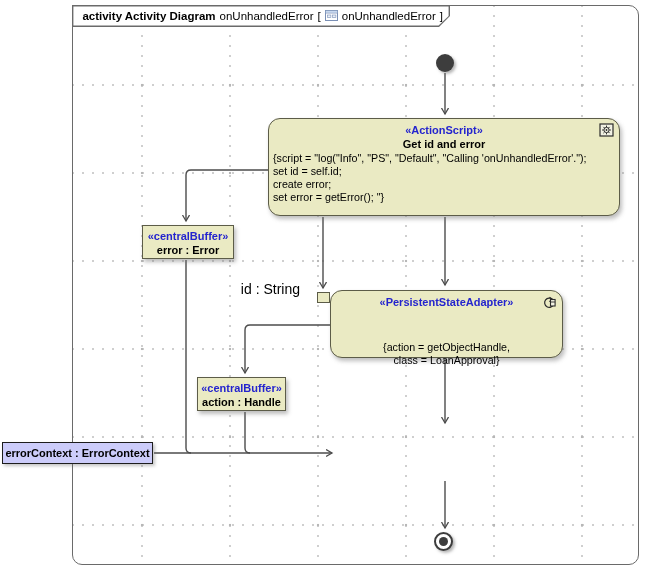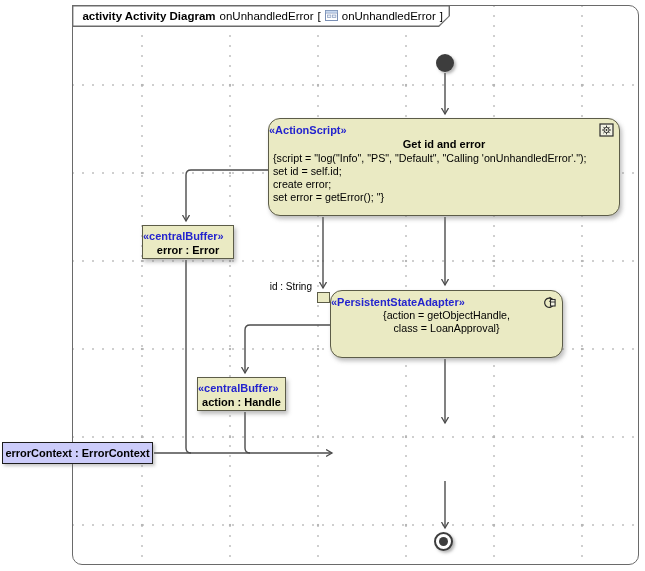--- a/index.html
+++ b/index.html
@@ -21,38 +21,38 @@
     clip-path:polygon(0 0,378px 0,378px 11px,367px 22px,0 22px);}
   .tab-inner{position:absolute;left:1.4px;top:1.4px;width:375.2px;height:19.2px;background:#ffffff;
     clip-path:polygon(0 0,375.2px 0,375.2px 9.6px,365.2px 19.2px,0 19.2px);
     display:flex;align-items:center;padding-left:9px;font-size:11.5px;color:#000;gap:4px;white-space:nowrap;}
   .tab-inner b{font-weight:bold;}
 
   
   .node{position:absolute;background:#eaeac3;border:1.5px solid #5c5c48;box-sizing:border-box;
     box-shadow:2px 3px 4px rgba(110,110,110,.45);color:#000;}
   .rounded{border-radius:12px;}
-  .stereo{color:#2424ce;font-weight:bold;font-size:11px;text-align:left;line-height:14px;}
+  .stereo{color:#2424ce;font-weight:bold;font-size:11px;text-align:center;line-height:14px;}
   .nname{font-weight:bold;font-size:11px;text-align:center;line-height:14px;}
   .nbody{font-size:10.7px;line-height:13px;}
 
   .action-script{left:268px;top:118px;width:352px;height:98px;padding-top:4px;}
   .as-body{padding:1px 4px 0 4px;text-align:left;}
   .corner-icon{position:absolute;top:4px;right:5px;}
 
   .buffer{padding-top:3px;}
   .buffer-error{left:142px;top:225px;width:92px;height:34px;}
   .buffer-handle{left:197px;top:377px;width:89px;height:34px;}
 
   .get-handle{left:330px;top:290px;width:233px;height:68px;padding-top:4px;}
-  .gh-body{text-align:center;}
+  .gh-body{text-align:center;margin-top:32px;}
 
   .pin{position:absolute;left:317px;top:292px;width:13px;height:11px;background:#eaeac3;
     border:1.2px solid #5c5c48;box-sizing:border-box;z-index:4;}
-  .pin-label{position:absolute;left:248px;top:281px;width:64px;text-align:right;font-size:10px;color:#000;}
+  .pin-label{position:absolute;left:236px;top:281px;width:64px;text-align:right;font-size:14px;color:#000;}
 
   
   .signal-wrap{position:absolute;left:337px;top:428px;width:222px;height:53px;
     filter:drop-shadow(2px 3px 2px rgba(110,110,110,.5));}
   .signal-text{position:absolute;left:0;top:5px;width:194px;text-align:center;}
   .signal-stereo-row{display:flex;align-items:center;justify-content:center;gap:5px;}
 
   
   .error-context{position:absolute;left:2px;top:442px;width:151px;height:22px;background:#ccccfa;
     border:1.2px solid #1d1d1d;box-sizing:border-box;display:flex;align-items:center;justify-content:center;

